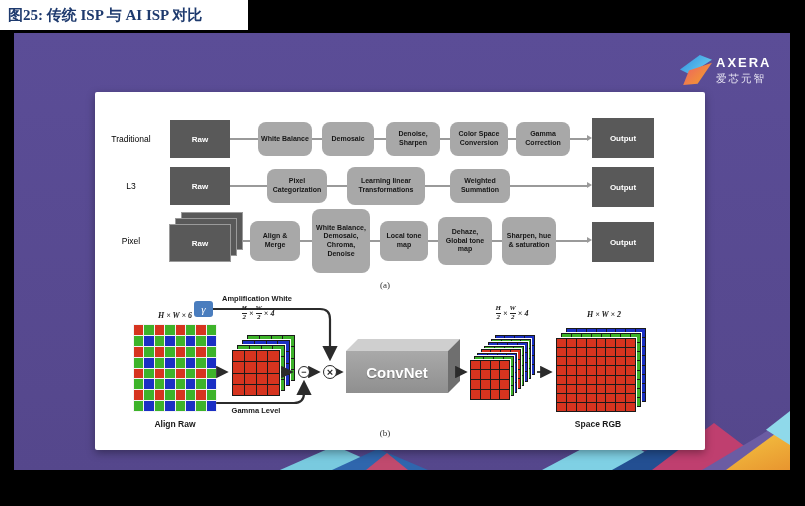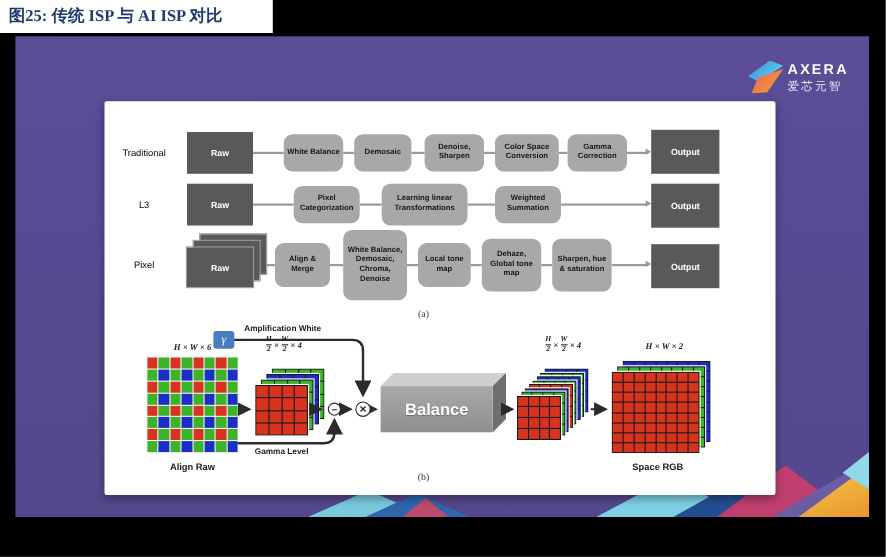--- a/index.html
+++ b/index.html
@@ -328,21 +328,21 @@
       </div>
     <div class="abs opcircle" style="left:228px;top:273px;width:14px;height:14px;font-size:11px;font-weight:bold;">
         <span>×</span>
       </div>
     <div class="abs smalllabel" style="left:121px;top:314px;width:80px;">Gamma Level</div>
 
     <div class="abs convnet" style="left:251px;top:247px;width:114px;height:54px;">
       <div class="topface"></div>
       <div class="sideface"></div>
       <div class="front">
-          <span>Balance</span>
+          <span>ConvNet</span>
         </div>
     </div>
 
     <div class="abs mathlabel fracrow" style="left:382px;top:213px;width:70px;">
       <span class="frac">
           <span>H</span>
           <span class="bar"></span>
           <span>2</span>
         </span>
       <span>×</span>

